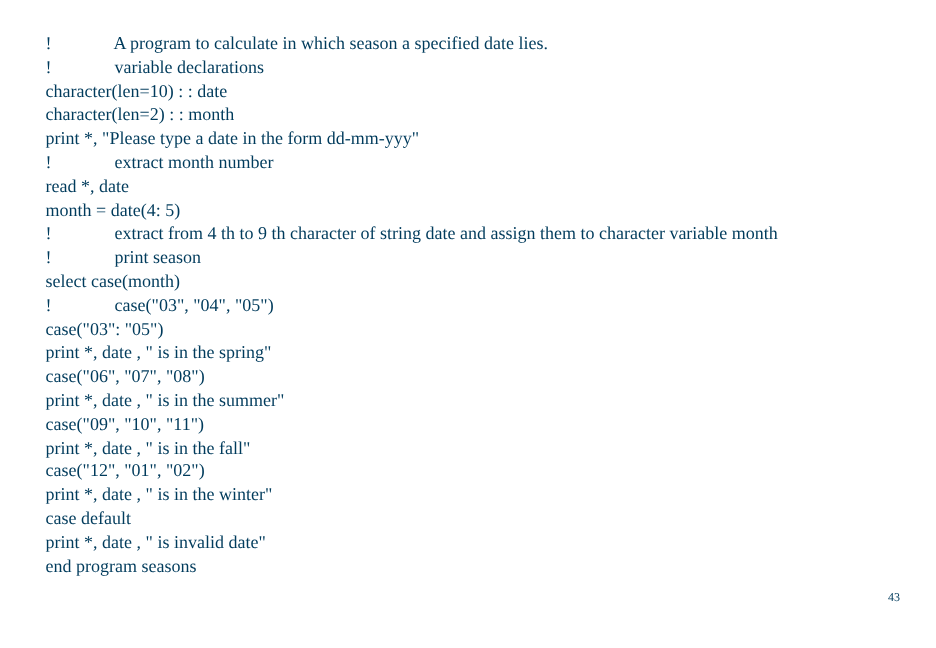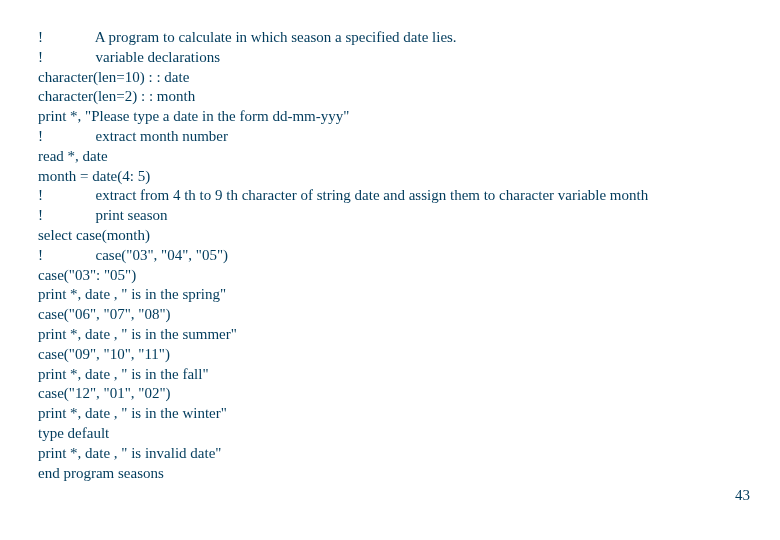--- a/index.html
+++ b/index.html
@@ -19,21 +19,21 @@
     line-height: 1.32;
   }
   .code-line {
     white-space: pre;
   }
   .page-num {
     position: absolute;
     right: 30px;
     bottom: 36px;
     color: #003b5c;
-    font-size: 15px;
+    font-size: 10px;
     font-family: "Times New Roman", Times, serif;
   }
 </style>
 </head>
 <body>
 
 <div class="code-block">
   <div class="code-line">!              A program to calculate in which season a specified date lies.</div>
   <div class="code-line">!              variable declarations</div>
   <div class="code-line">character(len=10) : : date</div>
@@ -47,18 +47,18 @@
   <div class="code-line">select case(month)</div>
   <div class="code-line">!              case("03", "04", "05")</div>
   <div class="code-line">case("03": "05")</div>
   <div class="code-line">print *, date , " is in the spring"</div>
   <div class="code-line">case("06", "07", "08")</div>
   <div class="code-line">print *, date , " is in the summer"</div>
   <div class="code-line">case("09", "10", "11")</div>
   <div class="code-line">print *, date , " is in the fall"</div>
   <div class="code-line">case("12", "01", "02")</div>
   <div class="code-line">print *, date , " is in the winter"</div>
-  <div class="code-line">type default</div>
+  <div class="code-line">case default</div>
   <div class="code-line">print *, date , " is invalid date"</div>
   <div class="code-line">end program seasons</div>
 </div>
 
 <div class="page-num">43</div>
 
 </body></html>

